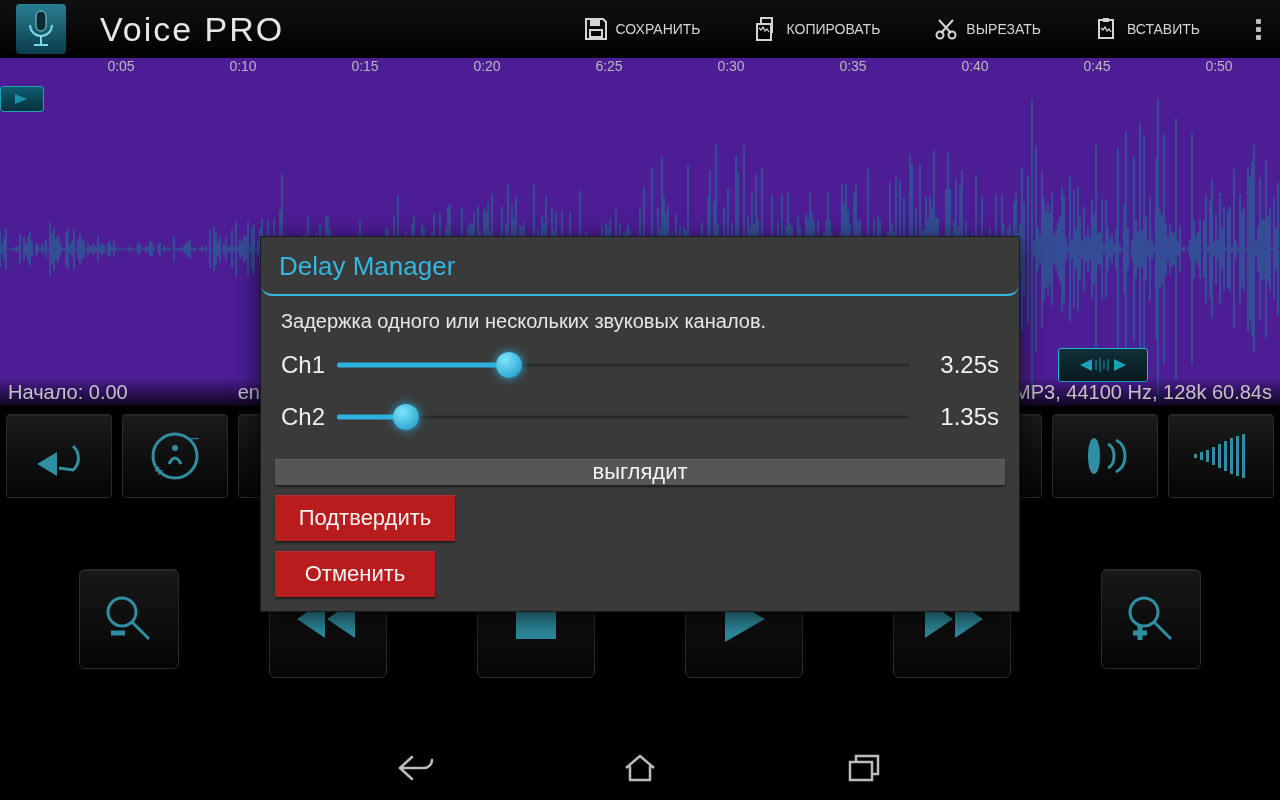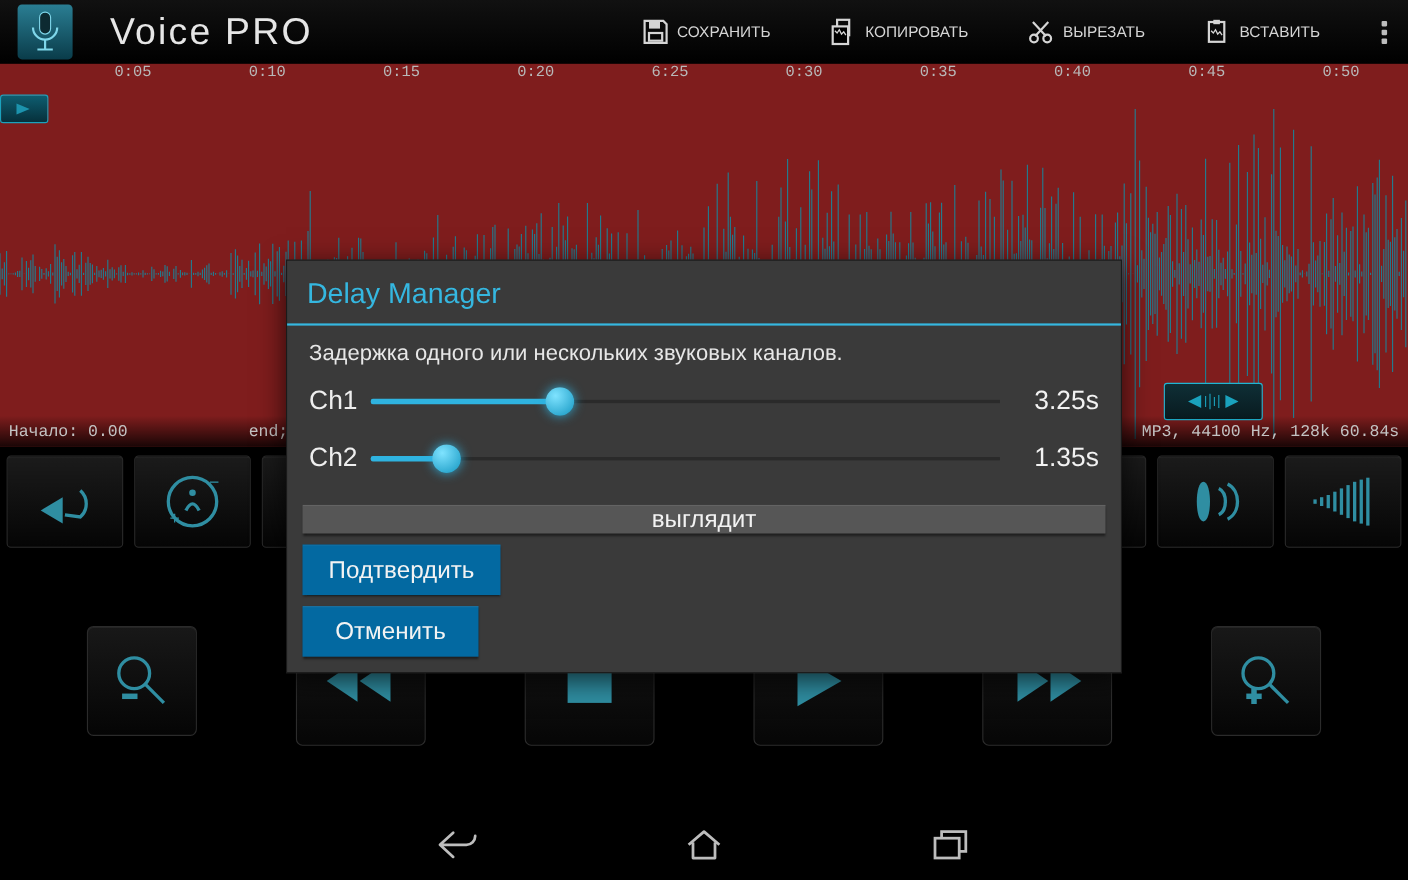--- a/index.html
+++ b/index.html
@@ -37,22 +37,21 @@
     color:#d5d5d5; font-size:14px; cursor:pointer;
   }
   .topbar-btn .ico { width:28px; height:28px; display:flex; align-items:center; justify-content:center; }
   .kebab { width:28px; text-align:center; font-size:22px; color:#bdbdbd; cursor:pointer; padding:0 18px; }
   .kebab span{ display:block; width:5px;height:5px;background:#bdbdbd;border-radius:1px;margin:3px auto;}
 
   
   .wave-area {
     position: relative;
     height: 348px;
-    background:#7f1d1d;
-    font-family:Liberation Mono, monospace;
+    background:#4c1d95;
   }
   .timeline {
     height: 28px;
     display:flex;
     padding-left:60px;
   }
   .tick { flex:1; color:#b8b8b8; font-size:14px; text-align:center; position:relative;}
   .play-marker {
     position:absolute; left:0; top:28px; width:44px; height:26px;
     background: linear-gradient(#0e5d70,#06303b);
@@ -61,21 +60,21 @@
   }
   .wave-svg { position:absolute; left:0; top:36px; right:0; height:310px; }
   .sel-marker {
     position:absolute; width:90px; height:34px;
     background: linear-gradient(#0f2f36,#081a1f);
     border:1px solid #1fb6d4; border-radius:3px;
     display:flex;align-items:center;justify-content:center;
   }
   .info-strip {
     position:absolute; left:0; right:0; bottom:0; height:28px;
-    display:flex; align-items:center; padding:0 8px; font-size:15px; color:#c3c3c3;
+    display:flex; align-items:center; padding:0 8px; font-size:20px; color:#c3c3c3;
     background: linear-gradient(rgba(0,0,0,.0), rgba(0,0,0,.8));
   }
   .info-strip .gap { width:110px; }
   .info-strip .right { margin-left:auto; }
 
   
   .fx-row {
     height: 100px;
     display:flex; gap:10px; padding:8px 6px;
   }
@@ -113,39 +112,39 @@
   }
   .navbtn { width:44px; height:44px; display:flex;align-items:center;justify-content:center; cursor:pointer;}
 
   
   .modal {
     position:absolute; left:260px; top:236px; width:760px;
     background:#3a3a3a; border:1px solid #1a1a1a;
     box-shadow: 0 6px 24px rgba(0,0,0,.7);
     color:#e7e7e7;
   }
-  .modal h2 { color:#35b7e0; border-bottom:2px solid #35b7e0; padding:14px 18px 12px; font-weight:400; font-size:26px;}
+  .modal h2 { color:#35b7e0; border-bottom:2px solid #35b7e0; padding:14px 18px 12px; font-weight:400; font-size:26px;border-radius:11px;}
   .modal .desc { padding:14px 20px 6px; font-size:20px; color:#e7e7e7;}
   .slider-row { display:flex; align-items:center; padding:12px 20px; }
   .slider-row .lab { width:56px; font-size:24px; color:#eee;}
   .slider-row .val { width:90px; text-align:right; font-size:24px; color:#f2f2f2;}
   .slider {
     flex:1; height:28px; position:relative;
   }
   .slider .track { position:absolute; top:50%; left:0; right:0; height:3px; background:#2a2a2a; transform:translateY(-50%);}
   .slider .fill  { position:absolute; top:50%; left:0; height:5px; background:#2fb3e0; transform:translateY(-50%); border-radius:2px;}
   .slider .thumb { position:absolute; top:50%; width:26px; height:26px; border-radius:50%;
     background: radial-gradient(circle at 35% 30%, #7fe3ff, #1396c1);
     box-shadow:0 0 10px rgba(47,179,224,.9);
     transform:translate(-50%,-50%); cursor:pointer;
   }
   .modal-btns { display:flex; gap:10px; padding:16px 14px 14px;flex-direction:column;}
   .modal-btns button {
     font-size:22px; color:#f3f3f3; border:none; cursor:pointer;
-    background:#0369a1; height:46px;
+    background:#b91c1c; height:46px;
     box-shadow: inset 0 1px 0 rgba(255,255,255,.08), 0 2px 2px rgba(0,0,0,.5);
   }
   .modal-btns .wide { flex:1; background:#565656;}
   .modal-btns .mid  { width:180px;}
   .modal-btns .nar  { width:160px;}
 
   .teal { fill:#2f8ea2; }
   .teal-stroke { stroke:#2f8ea2; fill:none; stroke-width:3; }
 </style>
 </head>

